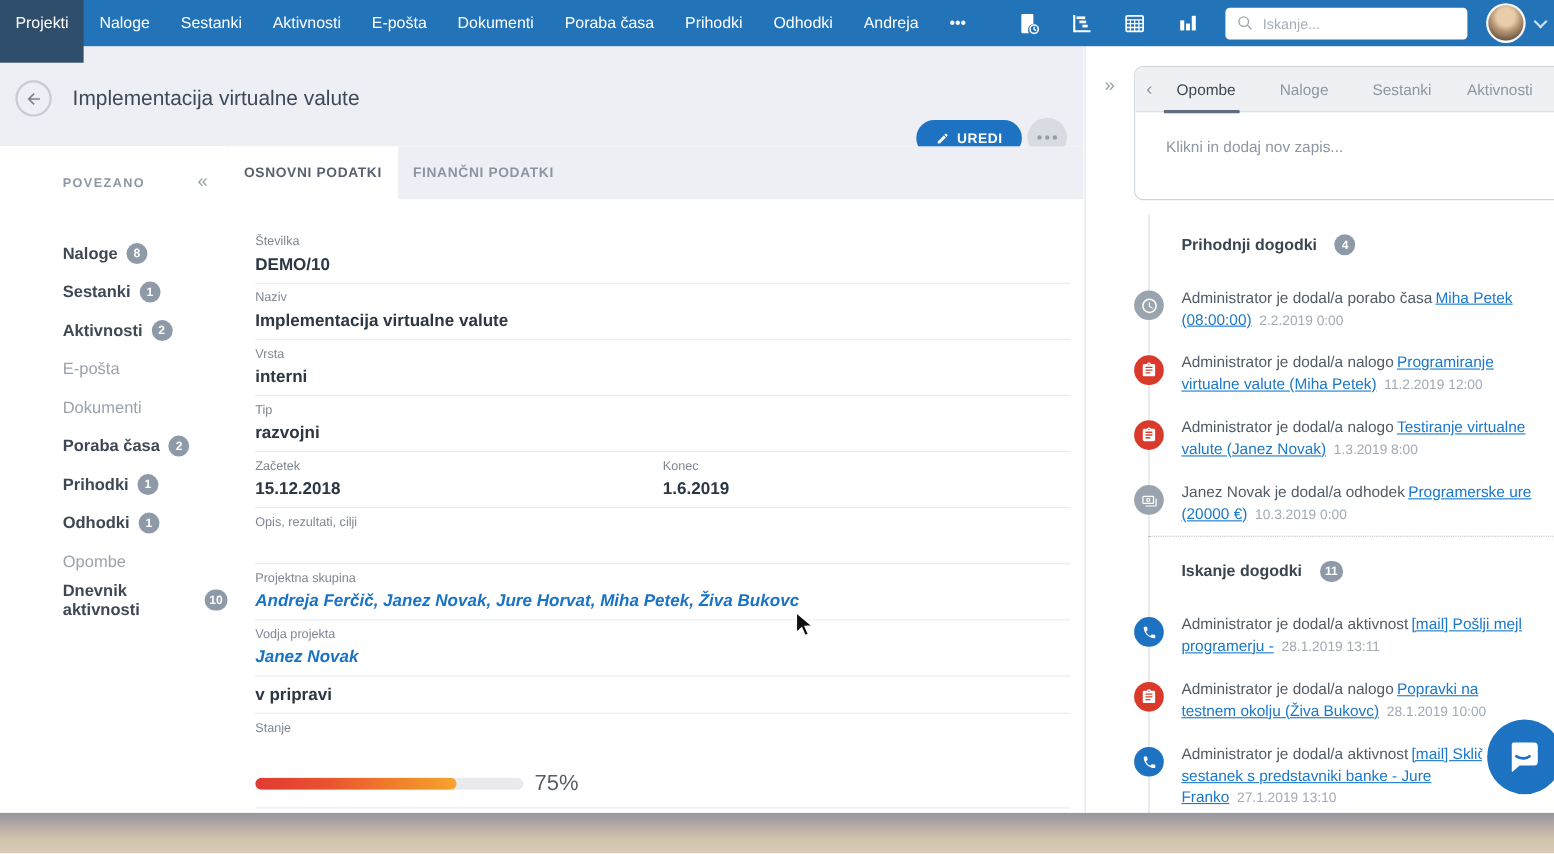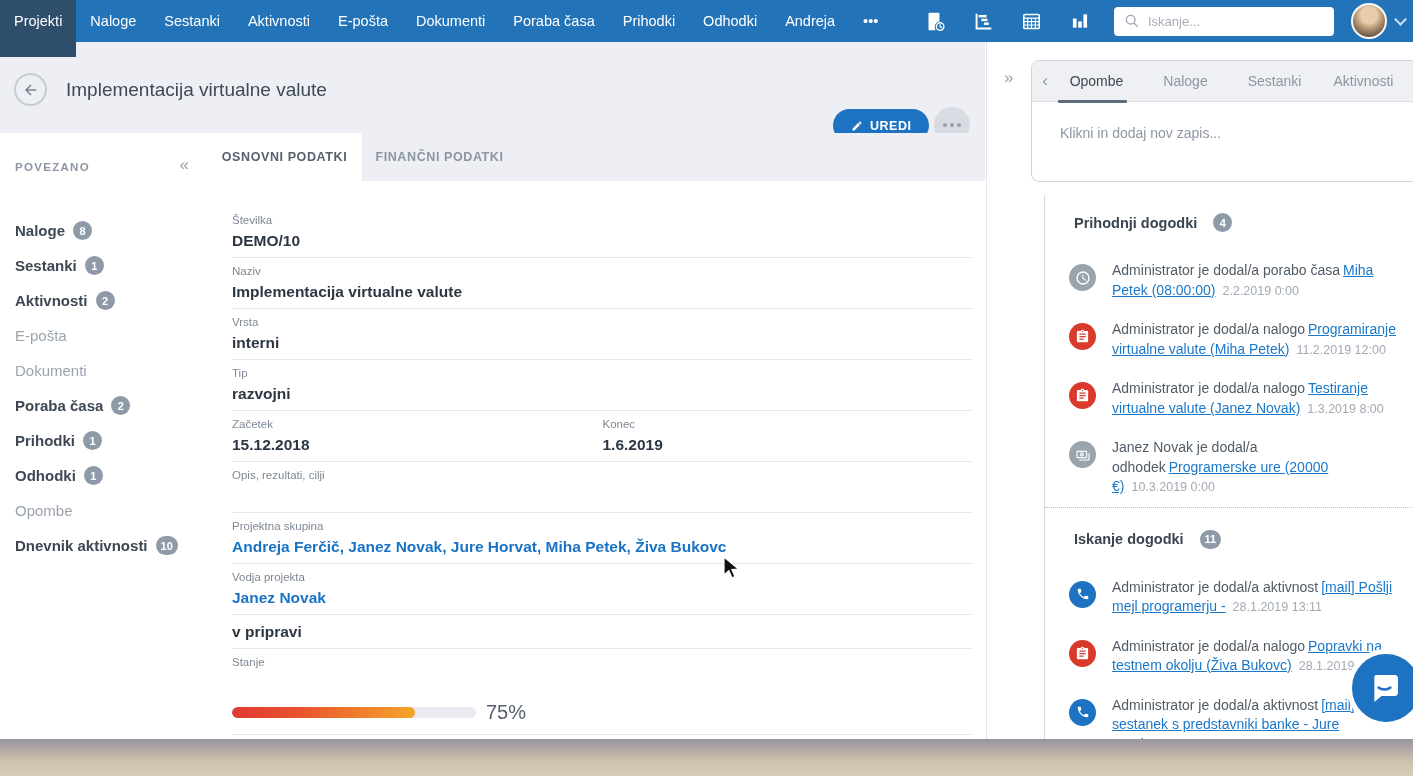--- a/index.html
+++ b/index.html
@@ -34,21 +34,21 @@
               justify-content:center; cursor:pointer; }
   .page-title { position:absolute; left:66px; top:37px; font-size:19px; color:#3e4956; }
   .edit-btn { position:absolute; left:833px; top:67px; height:33px; padding:0 18px; border-radius:17px;
               background:#1d73c2; color:#fff; font-size:12.5px; font-weight:bold; letter-spacing:.5px;
               display:flex; align-items:center; gap:7px; border:none; cursor:pointer; font-family:inherit; }
   .more-btn { position:absolute; left:934px; top:65px; width:36px; height:36px; border-radius:50%;
               background:#d8dce2; display:flex; align-items:center; justify-content:center; gap:3px; cursor:pointer; }
   .more-btn i { width:4px; height:4px; border-radius:50%; background:#949eab; }
 
   
-  .sidebar { position:absolute; left:0; top:133px; width:207px; height:606px; background:#fff; }
+  .sidebar { position:absolute; left:0; top:133px; width:207px; height:606px; background:#fff;padding-left:42px; }
   .sidebar-head { position:relative; padding:28px 0 0 15px; font-size:11.5px; color:#8d97a3;
                   letter-spacing:1.3px; font-weight:bold; }
   .collapse-left { position:absolute; right:18px; top:22px; color:#9aa3ad; font-size:17px; cursor:pointer; }
   .side-items { margin-top:40px; }
   .side-item { padding-left:15px; height:35px; display:flex; align-items:center; font-size:15px;
                color:#9aa3ad; cursor:pointer; }
   .side-item.on { color:#3e4854; font-weight:bold; }
   .badge { margin-left:8px; min-width:19px; height:19px; border-radius:10px; background:#8f9aa9;
            color:#fff; font-size:11px; font-weight:bold; display:inline-flex; align-items:center;
            justify-content:center; padding:0 5px; }
@@ -58,21 +58,21 @@
   .tab { width:155px; display:flex; align-items:center; justify-content:center; font-size:12.5px;
          letter-spacing:.6px; color:#8b95a1; font-weight:bold; cursor:pointer; }
   .tab.on { background:#fff; color:#57616d;text-align:center; }
   .content { position:absolute; left:207px; top:181px; width:778px; height:558px; background:#fff;
              padding:26px 12px 0 25px; }
   .form-row { display:flex; border-bottom:1px solid #e7eaee; padding:7px 0 6px; }
   .form-row:last-child { border-bottom:none; }
   .field { flex:1; }
   .f-label { font-size:11.5px; color:#7e8894; margin-bottom:4px; line-height:13px; }
   .f-value { font-size:15.5px; color:#2c3743; font-weight:bold; min-height:20px; line-height:19px; }
-  .f-value.s-link { color:#1a73c4; cursor:pointer; }
+  .f-value.s-link { color:#1a73c4; cursor:pointer;font-style:italic; }
   .progress-row { display:flex; align-items:center; margin:8px 0 4px; }
   .progress-track { width:244px; height:11px; border-radius:6px; background:#e9e9ef; overflow:hidden; }
   .progress-fill { height:100%; border-radius:6px;
                    background:linear-gradient(90deg,#e03a34,#e8502f,#f07a2b,#f6a42c); }
   .progress-label { margin-left:10px; font-size:20px; color:#565f6a; }
 
   
   .right-panel { position:absolute; left:986px; top:42px; width:427px; height:697px; background:#fff;
                  border-left:1px solid #e2e5ea; overflow:hidden; }
   .collapse-right { position:absolute; left:17px; top:26px; color:#9aa3ad; font-size:17px; cursor:pointer; }
@@ -86,21 +86,21 @@
   .ntab.on { color:#3e4854; }
   .ntab.on::after { content:""; position:absolute; left:6px; right:14px; bottom:-1px; height:3px;
                     background:#5d6d7d; border-radius:1px; }
   .note-input { height:79px; padding:23px 0 0 28px; font-size:14px; color:#8d97a3; cursor:text; }
 
   .tl-line { position:absolute; left:57px; top:153px; height:544px; width:1px; background:#d7dbe1; }
   .tl { position:absolute; left:87px; top:171px; width:322px; }
   .tl-title { font-size:14.5px; font-weight:bold; color:#3a4550; display:flex; align-items:center;
               gap:8px; margin-bottom:29px; }
   .tl-event { position:relative; margin-bottom:19px; min-height:40px; font-size:14px;
-              line-height:19.5px; color:#515c66;margin-left:38px; }
+              line-height:19.5px; color:#515c66; }
   .ev-icon { position:absolute; left:-43px; top:3px; width:27px; height:27px; border-radius:50%;
              display:flex; align-items:center; justify-content:center; }
   .ev-link { color:#1a78ca; text-decoration:underline; margin-left:3px; cursor:pointer; }
   .ev-time { font-size:12.5px; color:#a2aab3; margin-left:7px; white-space:nowrap; }
   .tl-sep { border-top:1px dotted #b9c0c9; margin:-10px 0 22px -30px; width:370px; }
 
   
   .chat-fab { position:absolute; left:1347px; top:649px; width:78px; height:78px; border-radius:50%;
               background:#1d73c2; border:5px solid #fff; z-index:40; display:flex; align-items:center;
               justify-content:center; cursor:pointer; }

